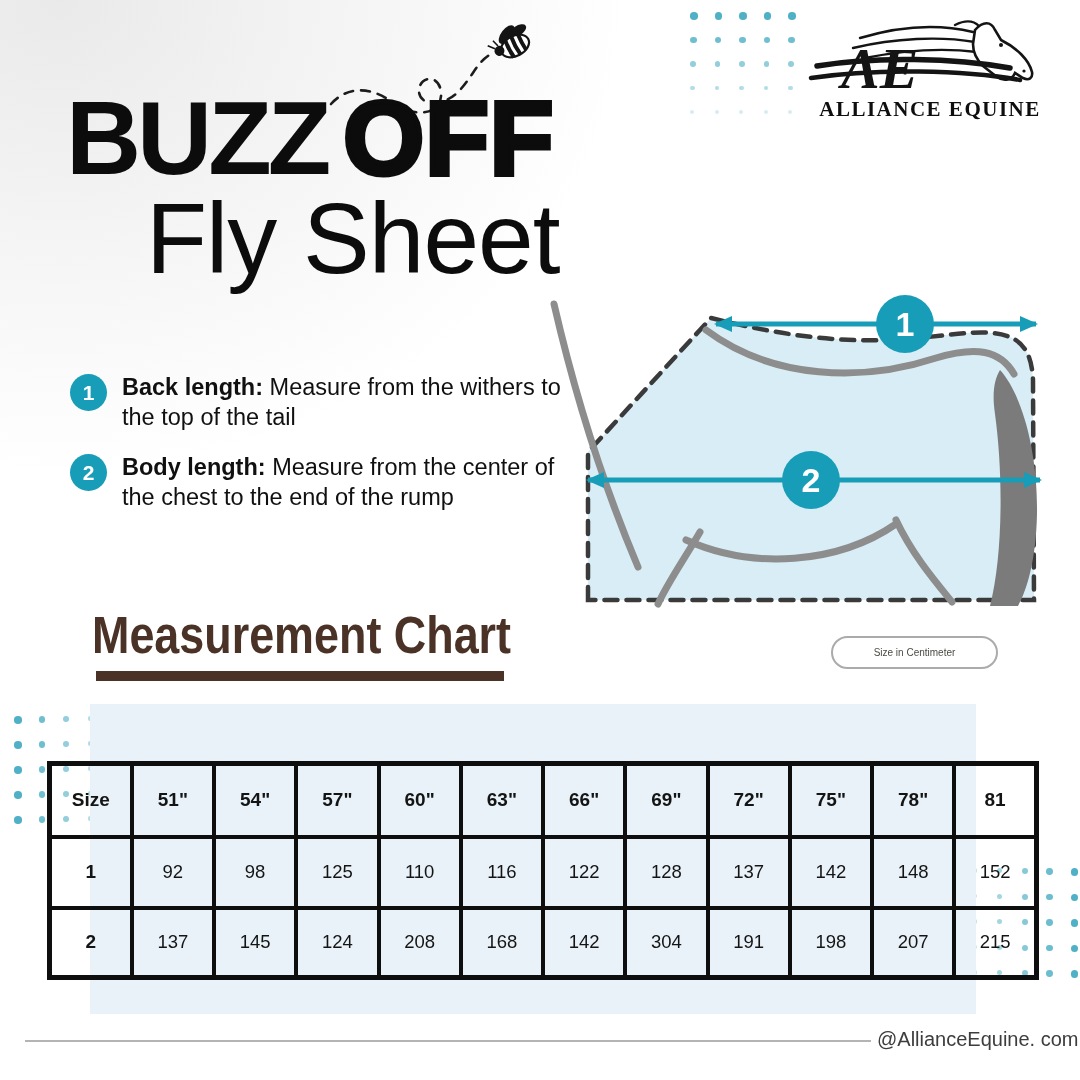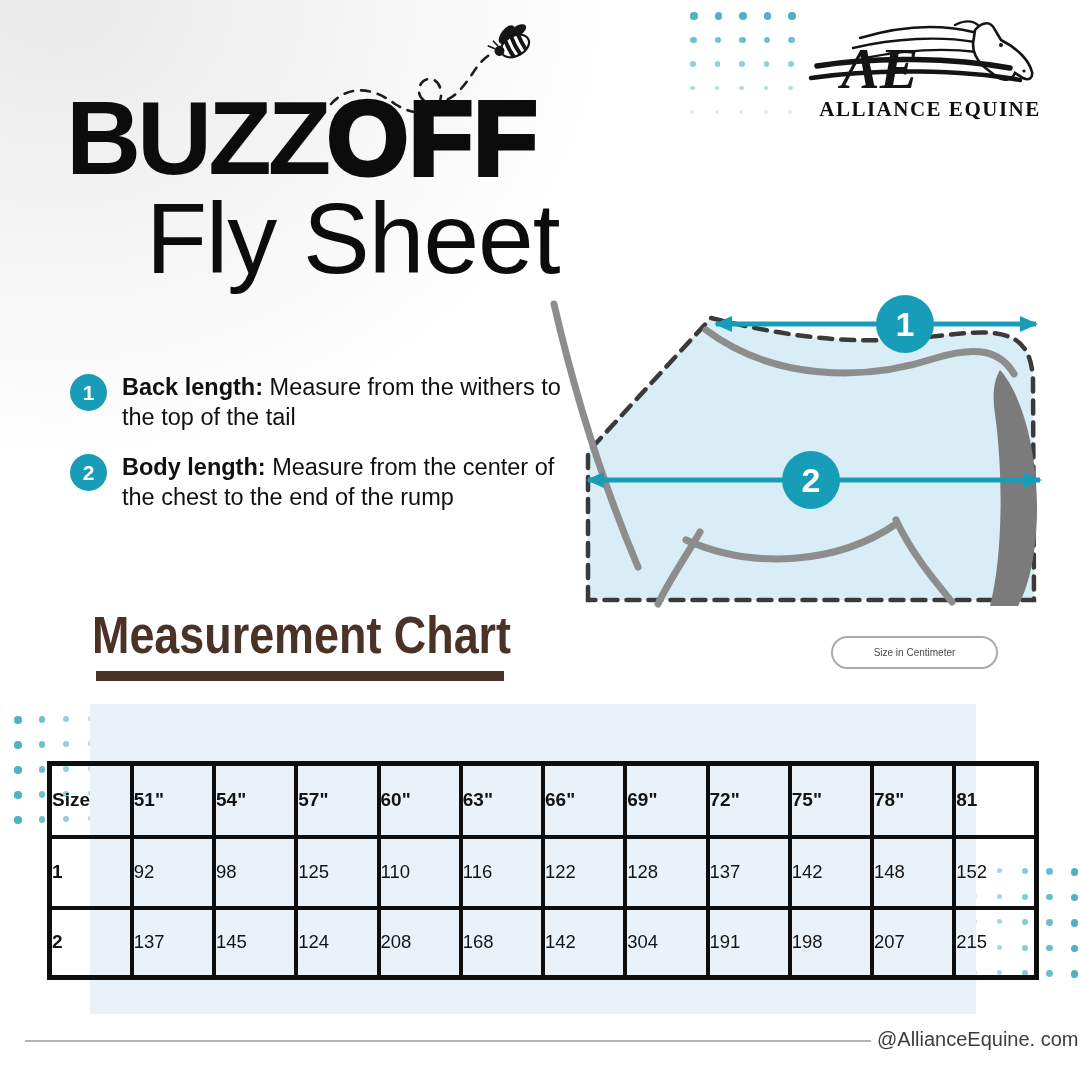--- a/index.html
+++ b/index.html
@@ -20,21 +20,21 @@
   .logo svg{display:block;margin:0 auto;}
   .logo-name{font-family:"Liberation Serif",serif;font-size:21px;letter-spacing:1.5px;
              color:#0e0e0e;font-weight:600;margin-top:1px;white-space:nowrap;}
 
   
   .bee-svg{left:325px;top:12px;}
 
   
   .title{left:66px;top:86px;font-size:104px;line-height:1;color:#0c0c0c;white-space:nowrap;}
   .title .w1{font-weight:700;letter-spacing:-4px;}
-  .title .w2{font-weight:700;letter-spacing:1px;-webkit-text-stroke:5px #0c0c0c;}
+  .title .w2{font-weight:700;letter-spacing:1px;margin-left:16px;-webkit-text-stroke:5px #0c0c0c;}
   .subtitle{left:146px;top:188px;font-size:100px;font-weight:400;letter-spacing:-1px;color:#0c0c0c;line-height:1;}
 
   
   .instr{left:70px;top:372px;width:520px;}
   .instr-item{display:flex;gap:15px;margin-bottom:20px;align-items:flex-start;}
   .badge{flex:0 0 auto;width:37px;height:37px;border-radius:50%;background:var(--teal);color:#fff;
          font-weight:700;font-size:21px;display:flex;align-items:center;justify-content:center;margin-top:2px;}
   .instr-text{font-size:23.5px;line-height:1.28;color:#101010;width:450px;}
   .instr-text b{font-weight:700;}
 
@@ -48,21 +48,21 @@
 
   
   .pill{left:831px;top:636px;width:167px;height:33px;border:2px solid #ababab;border-radius:18px;
         background:#fff;display:flex;align-items:center;justify-content:center;
         font-size:10px;color:#4b4b45;box-sizing:border-box;}
 
   
   .panel{left:90px;top:704px;width:886px;height:310px;background:var(--panel);}
   .size-table{position:absolute;left:47px;top:761px;width:992px;border-collapse:collapse;
               table-layout:fixed;border:5px solid #0e0e0e;}
-  .size-table td{border:4px solid #0e0e0e;text-align:left;vertical-align:middle;
+  .size-table td{border:4px solid #0e0e0e;text-align:center;vertical-align:middle;
                  font-size:18.5px;color:#141414;background:transparent;padding:0;}
   .size-table td.head{font-weight:700;font-size:19px;}
   .size-table tr:nth-child(1){height:73px;}
   .size-table tr:nth-child(2){height:71px;}
   .size-table tr:nth-child(3){height:70px;}
 
   
   .footer-line{left:25px;top:1040px;width:846px;height:2px;background:#b4b4b4;}
   .footer-text{left:877px;top:1028px;font-size:20px;color:#3d3d3d;white-space:nowrap;}
 </style>

